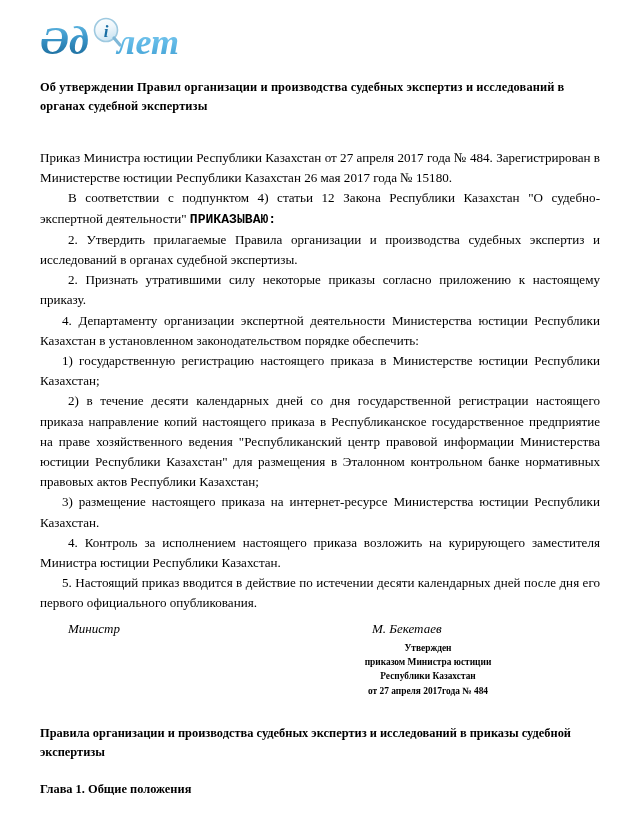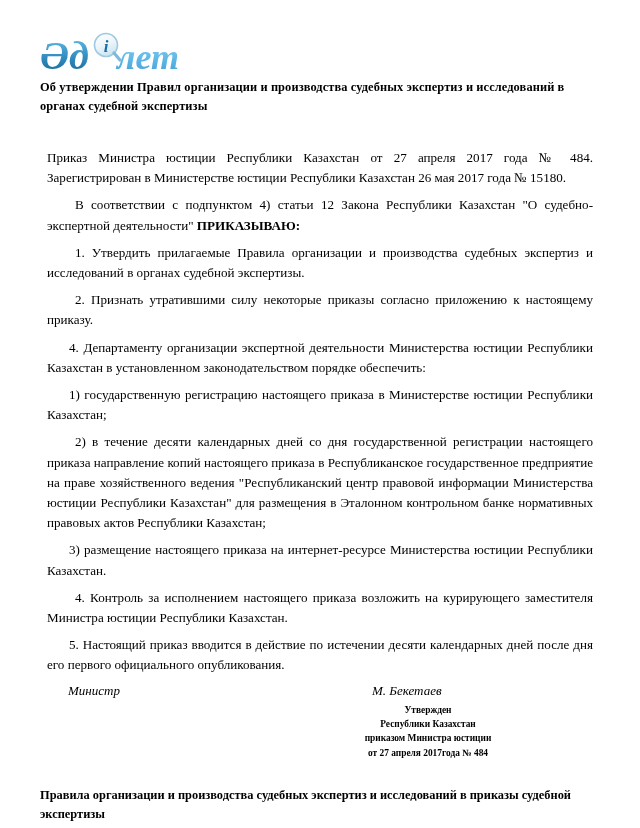--- a/index.html
+++ b/index.html
@@ -21,21 +21,21 @@
     height: 828px;
     background: #ffffff;
     box-sizing: border-box;
     padding: 0 40px;
   }
 
   
   .logo-wrap {
     position: relative;
     height: 78px;
-    padding-top: 32px;
+    padding-top: 17px;
     box-sizing: border-box;
   }
   .logo {
     position: relative;
     display: inline-block;
     line-height: 1;
     height: 46px;
   }
   .logo-svg { display: block; }
 
@@ -54,32 +54,32 @@
     font-weight: bold;
     font-size: 12.4px;
     line-height: 19px;
     margin: 0;
   }
 
   
   p.body {
     font-size: 13.1px;
     line-height: 20.2px;
-    margin: 7px;
+    margin: 0;
     text-align: justify;
     text-justify: inter-word;
     hyphens: none;
   }
   p.body.indent {
     text-indent: 28px;
   }
   p.body.indent-sm {
     text-indent: 22px;
   }
-  .b { font-weight: bold; }
+  .b { font-weight: bold; font-family: Liberation Mono, monospace; }
 
   
   .sign-row {
     display: flex;
     align-items: flex-start;
     margin-top: 7px;
     font-style: italic;
     font-size: 13px;
   }
   .sign-left {
@@ -142,38 +142,38 @@
       </svg>
     </a>
   </div>
 
   <div class="doc-title">Об утверждении Правил организации и производства судебных экспертиз и исследований в органах судебной экспертизы</div>
 
   <p class="body">Приказ Министра юстиции Республики Казахстан от 27 апреля 2017 года № 484. Зарегистрирован в Министерстве юстиции Республики Казахстан 26 мая 2017 года № 15180.</p>
 
   <p class="body indent"><span>В соответствии с подпунктом 4) статьи 12 Закона Республики Казахстан "О судебно-экспертной деятельности" </span><span class="b">ПРИКАЗЫВАЮ:</span></p>
 
-  <p class="body indent">1. Утвердить прилагаемые Правила организации и производства судебных экспертиз и исследований в органах судебной экспертизы.</p>
+  <p class="body indent">2. Утвердить прилагаемые Правила организации и производства судебных экспертиз и исследований в органах судебной экспертизы.</p>
   <p class="body indent">2. Признать утратившими силу некоторые приказы согласно приложению к настоящему приказу.</p>
   <p class="body indent-sm">4. Департаменту организации экспертной деятельности Министерства юстиции Республики Казахстан в установленном законодательством порядке обеспечить:</p>
   <p class="body indent-sm">1) государственную регистрацию настоящего приказа в Министерстве юстиции Республики Казахстан;</p>
   <p class="body indent">2) в течение десяти календарных дней со дня государственной регистрации настоящего приказа направление копий настоящего приказа в Республиканское государственное предприятие на праве хозяйственного ведения "Республиканский центр правовой информации Министерства юстиции Республики Казахстан" для размещения в Эталонном контрольном банке нормативных правовых актов Республики Казахстан;</p>
   <p class="body indent-sm">3) размещение настоящего приказа на интернет-ресурсе Министерства юстиции Республики Казахстан.</p>
   <p class="body indent">4. Контроль за исполнением настоящего приказа возложить на курирующего заместителя Министра юстиции Республики Казахстан.</p>
   <p class="body indent-sm">5. Настоящий приказ вводится в действие по истечении десяти календарных дней после дня его первого официального опубликования.</p>
 
   <div class="sign-row">
     <div class="sign-left">Министр</div>
     <div class="sign-right">М. Бекетаев</div>
   </div>
 
   <div class="approved">
     <div>Утвержден</div>
+    <div>приказом Министра юстиции</div>
     <div>Республики Казахстан</div>
-    <div>приказом Министра юстиции</div>
     <div>от 27 апреля 2017года № 484</div>
   </div>
 
   <div class="gap-1"></div>
 
   <div class="section-heading">Правила организации и производства судебных экспертиз и исследований в приказы судебной экспертизы</div>
 
   <div class="gap-2"></div>
 
   <div class="section-heading">Глава 1. Общие положения</div>

